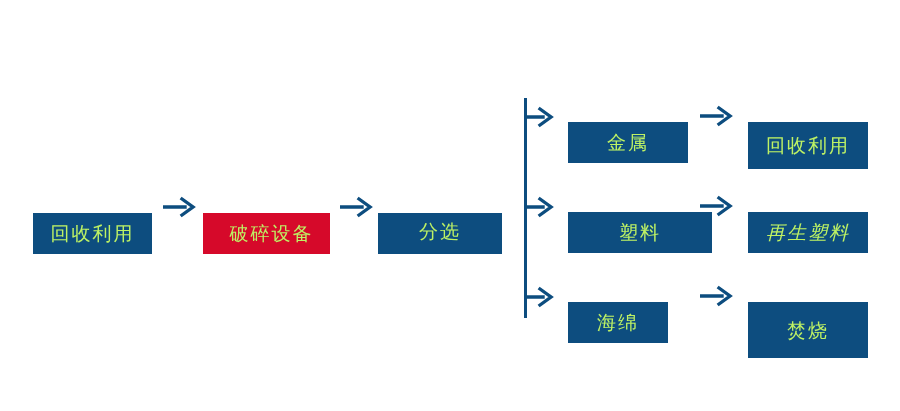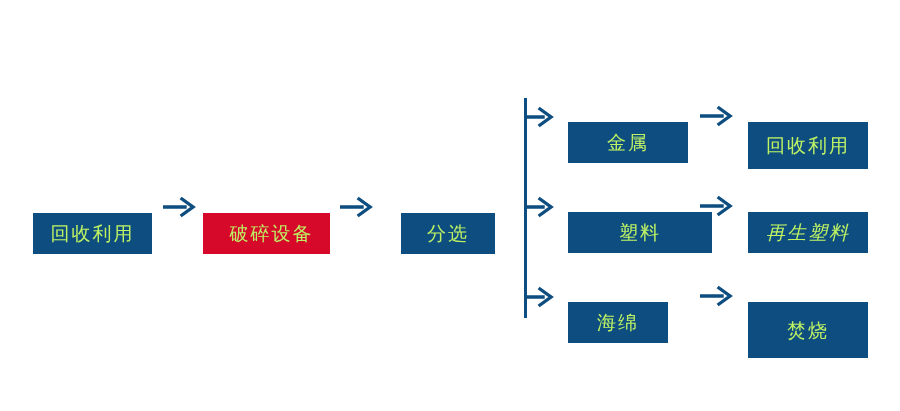--- a/index.html
+++ b/index.html
@@ -32,21 +32,21 @@
     box-sizing: border-box;
     user-select: none;
     margin-top: 26px;
   }
   .node-blue { background: #0d4d7f; }
   .node-red  { background: #d6092a; }
 
   
   .n-shell   { left: 33px;  top: 187px; width: 119px; height: 41px; }
   .n-crusher { left: 203px; top: 187px; width: 127px; height: 41px; padding-left: 10px; }
-  .n-sort    { left: 401px; top: 187px; width: 94px; height: 41px; }
+  .n-sort    { left: 378px; top: 187px; width: 124px; height: 41px; font-family: Liberation Mono, monospace; }
 
   
   .n-metal   { left: 568px; top: 96px;  width: 120px; height: 41px; }
   .n-plastic { left: 568px; top: 186px; width: 144px; height: 41px; }
   .n-sponge  { left: 568px; top: 276px; width: 100px; height: 41px; }
 
   
   .n-reuse   { left: 748px; top: 96px;  width: 120px; height: 47px; }
   .n-regen   { left: 748px; top: 186px; width: 120px; height: 41px; font-style: italic; }
   .n-burn    { left: 748px; top: 276px; width: 120px; height: 56px; }

